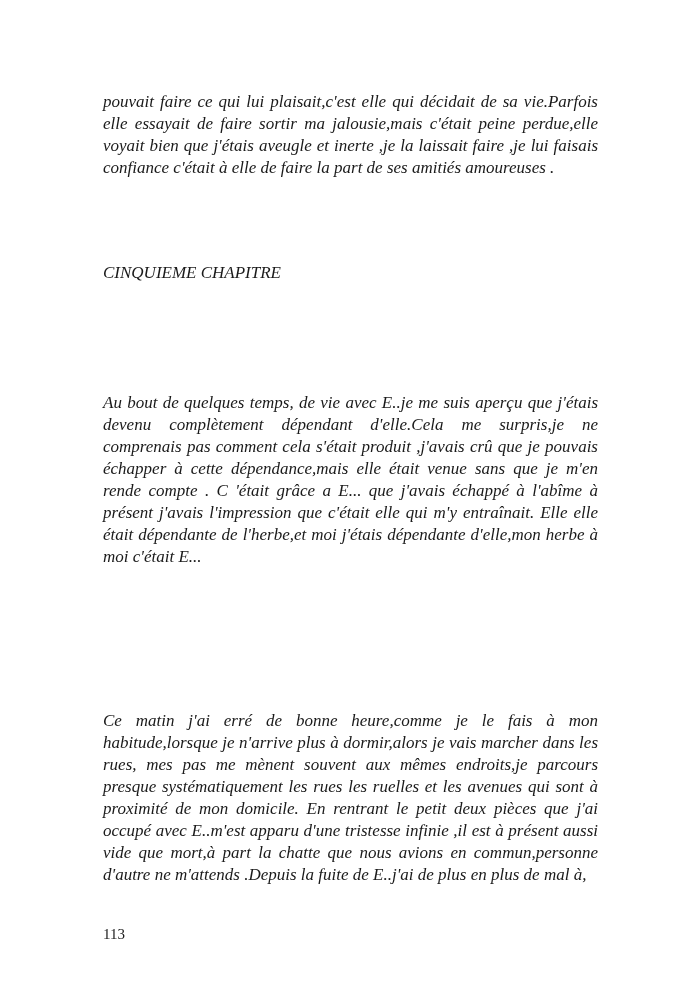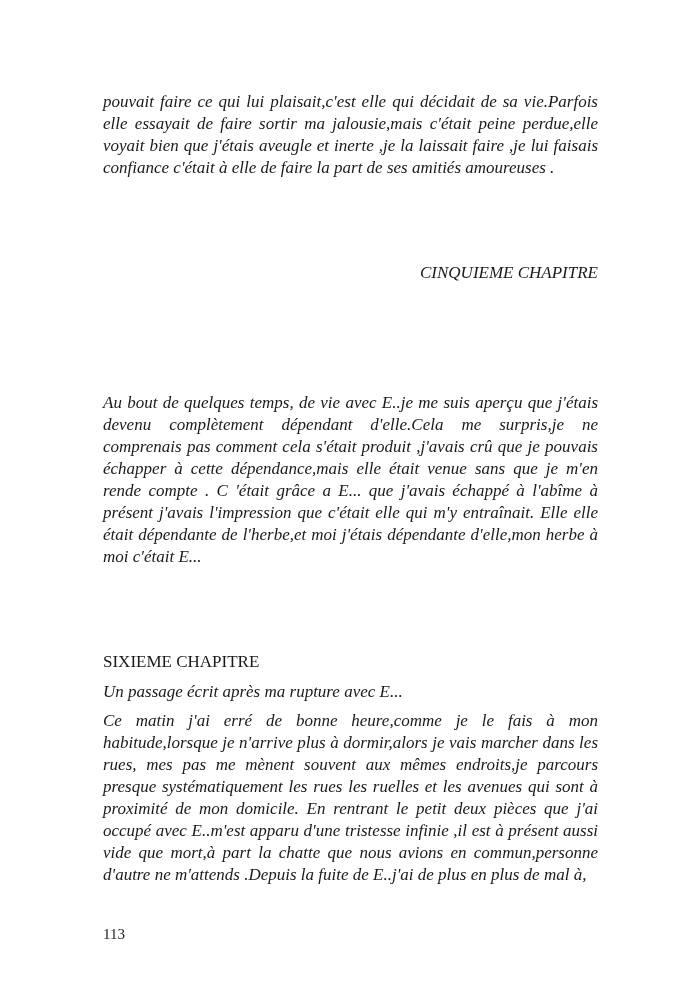--- a/index.html
+++ b/index.html
@@ -49,26 +49,24 @@
     color: #1a1a1a;
   }
 </style>
 </head>
 <body>
 
 <div class="page">
 
   <div class="block body-text" style="top: 91px;">pouvait faire ce qui lui plaisait,c'est elle qui décidait de sa vie.Parfois elle essayait de faire sortir ma jalousie,mais c'était peine perdue,elle voyait bien que j'étais aveugle et inerte  ,je la laissait faire ,je lui faisais confiance  c'était à elle de faire la part de  ses amitiés amoureuses .</div>
 
-  <div class="block chapter-title-italic" style="top: 262px; text-align: right;">CINQUIEME CHAPITRE</div>
+  <div class="block chapter-title-italic" style="top: 262px;">CINQUIEME CHAPITRE</div>
 
 
   <div class="block body-text" style="top: 392px;">Au bout de quelques temps, de vie avec E..je me suis aperçu  que j'étais devenu    complètement dépendant d'elle.Cela me surpris,je ne comprenais pas comment cela s'était produit ,j'avais crû que je pouvais échapper à cette dépendance,mais elle était venue sans que je m'en rende compte  . C 'était grâce a  E... que j'avais échappé à l'abîme à présent j'avais l'impression que c'était elle qui m'y entraînait. Elle elle était dépendante  de l'herbe,et moi j'étais dépendante d'elle,mon herbe à moi c'était E...</div>
 
-  <div class="block chapter-title-roman" style="top: 651px;">SIXIEME CHAPITRE</div>
 
-  <div class="block subtitle-italic" style="top: 681px;">Un passage écrit après ma rupture avec E...</div>
 
   <div class="block body-text" style="top: 710px;">Ce matin j'ai erré de bonne heure,comme je le fais à mon habitude,lorsque je n'arrive plus à dormir,alors je vais marcher dans les rues, mes pas me mènent souvent aux mêmes endroits,je parcours presque systématiquement les rues les ruelles et les avenues qui sont à proximité de mon domicile. En rentrant le petit deux pièces que j'ai occupé avec E..m'est apparu d'une tristesse infinie ,il  est à présent aussi vide que mort,à part la chatte que nous avions en commun,personne d'autre ne m'attends .Depuis la fuite de  E..j'ai de plus en plus de mal à,</div>
 
   <div class="page-number">113</div>
 
 </div>
 
 </body></html>

